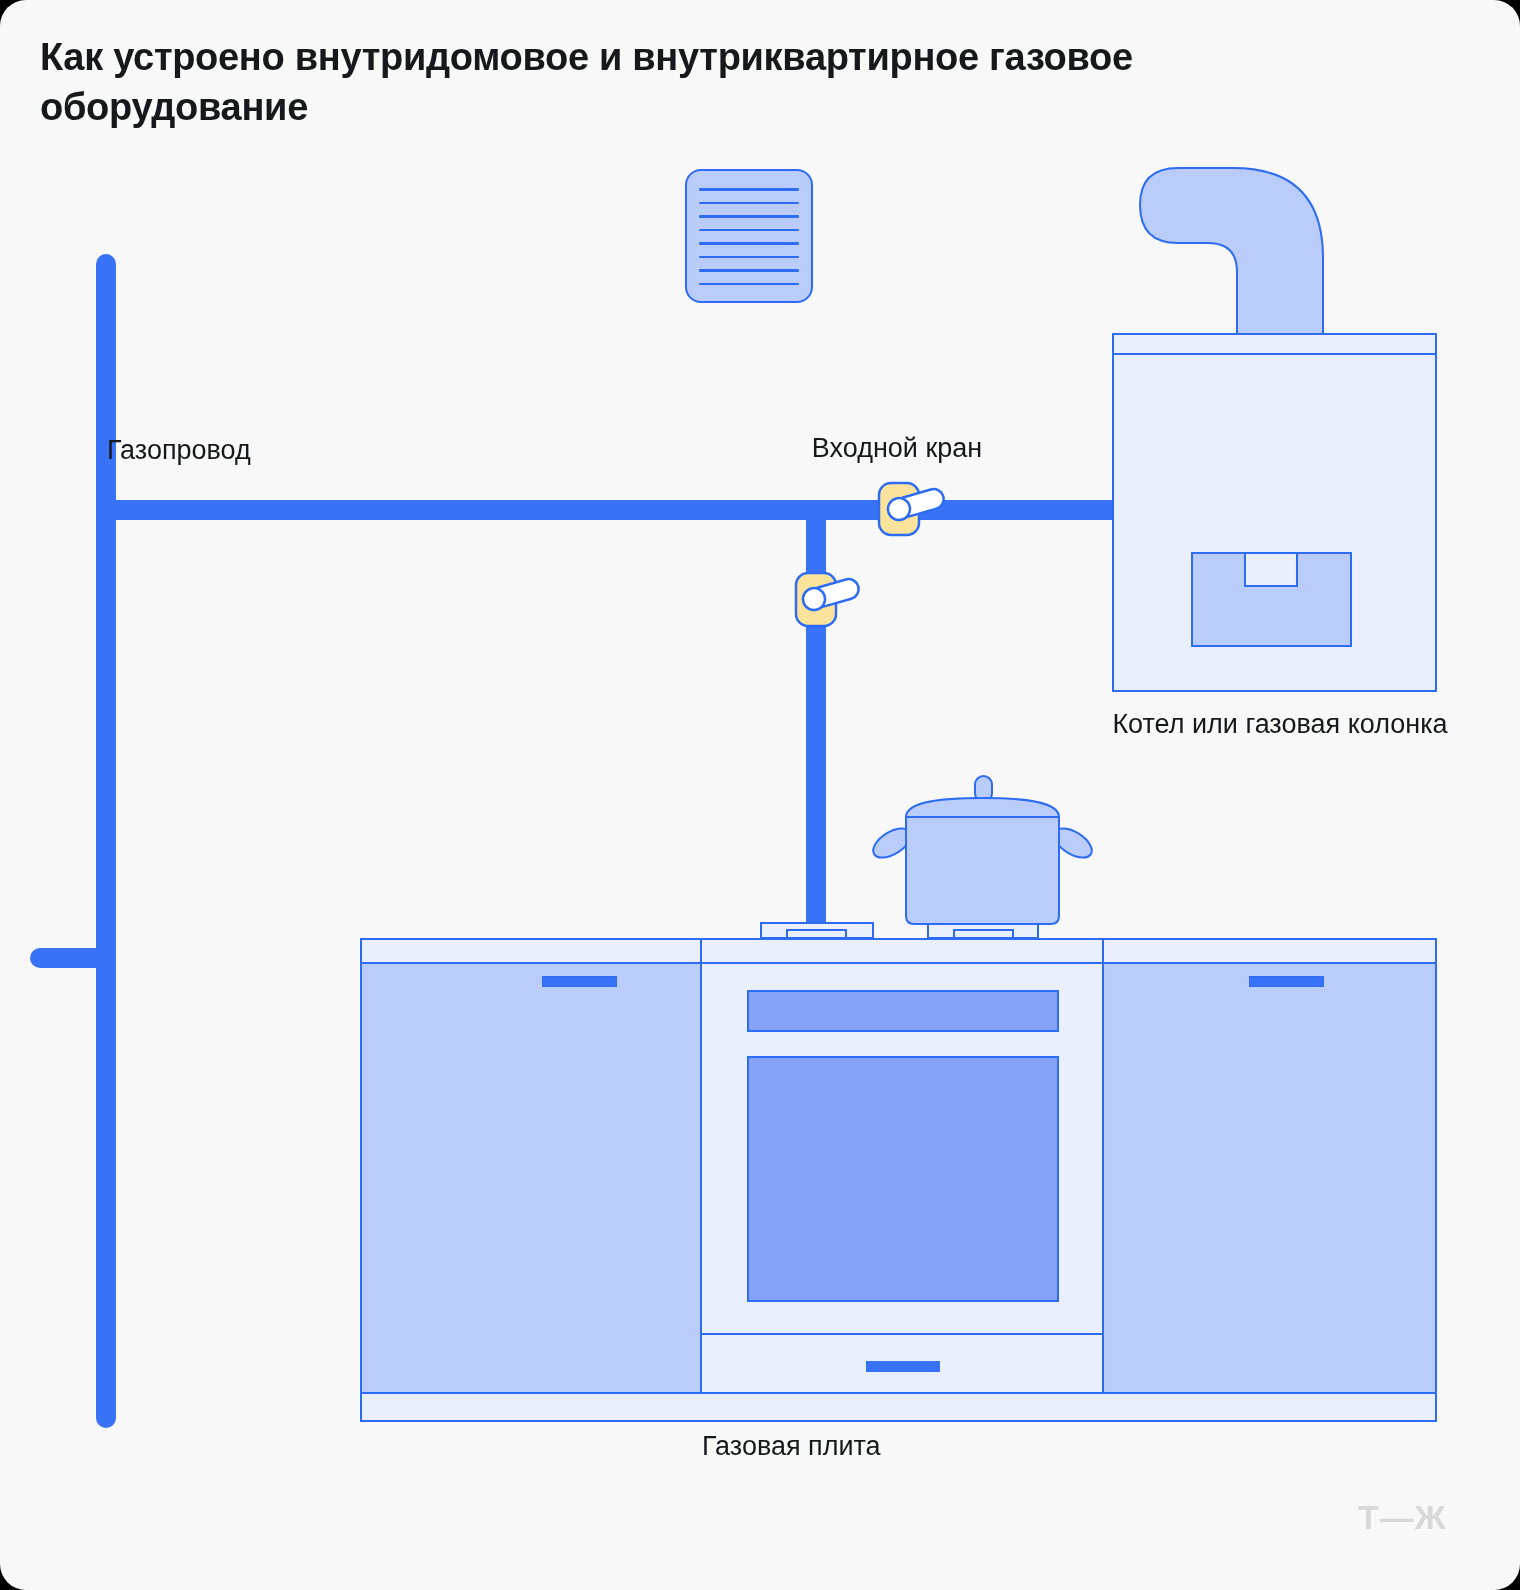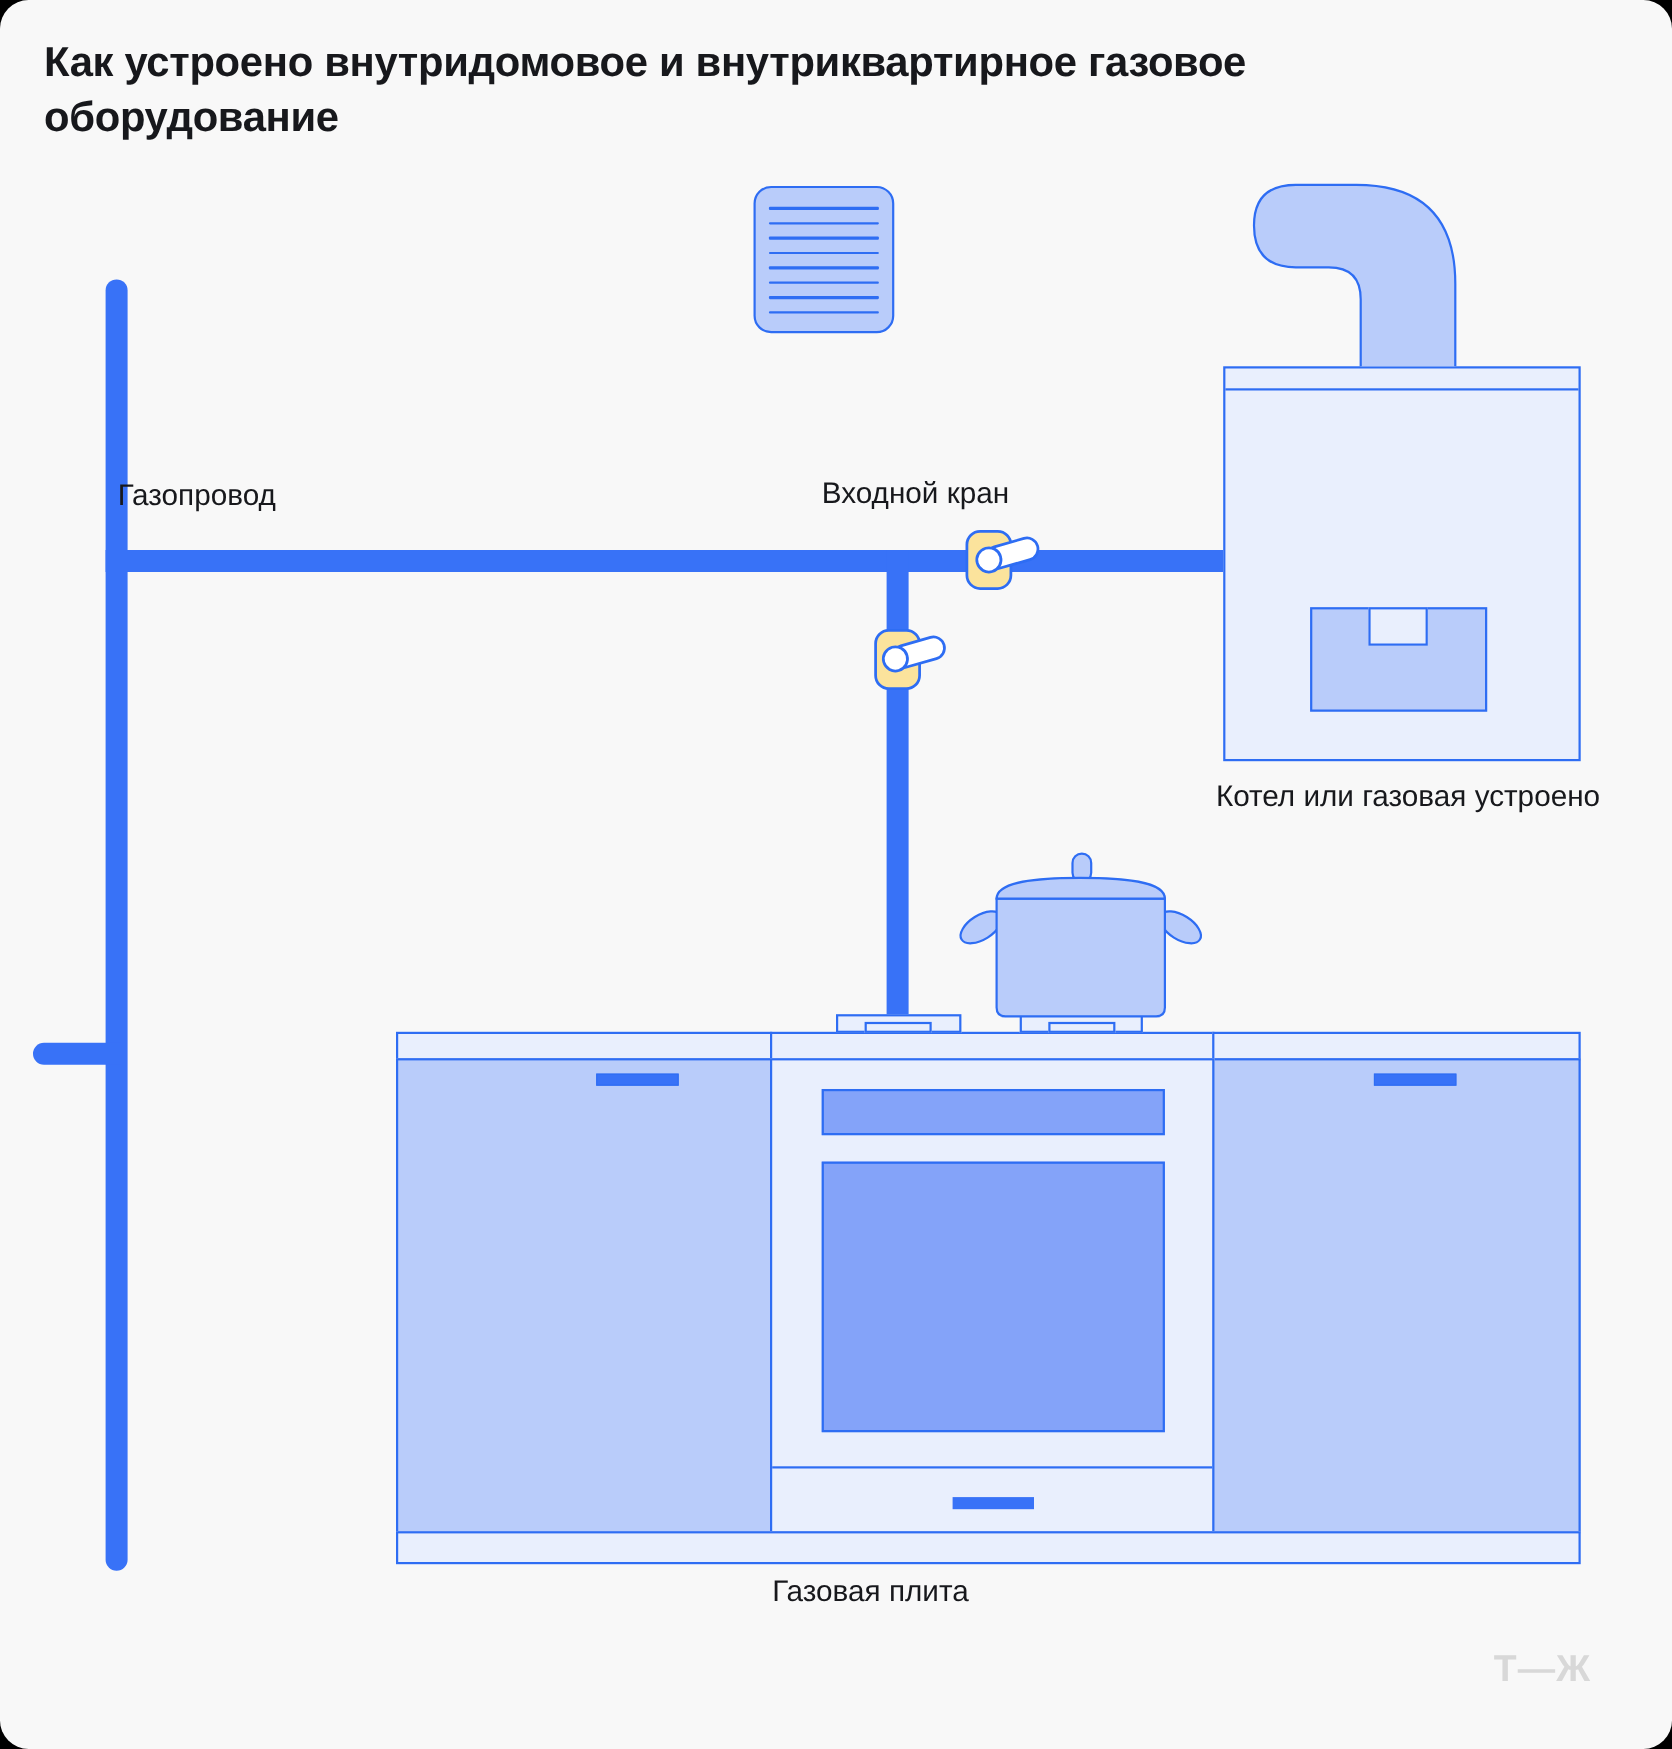--- a/index.html
+++ b/index.html
@@ -50,21 +50,21 @@
   .drawer-handle{left:866px;top:1361px;width:74px;height:11px;background:var(--pipe)}
   .plinth{left:360px;top:1392px;width:1077px;height:30px;background:var(--light);
           border:2px solid var(--stroke)}
   .burner{background:var(--light);border:2px solid var(--stroke)}
   .burner-left{left:760px;top:922px;width:114px;height:17px}
   .burner-left-inner{left:786px;top:929px;width:61px;height:10px}
   .burner-right{left:927px;top:922px;width:112px;height:17px}
   .burner-right-inner{left:953px;top:929px;width:61px;height:10px}
   .label{font-size:27px;color:var(--text);line-height:1.2}
   .label-gas-pipeline{left:107px;top:434px}
-  .label-inlet-valve{left:747px;top:432px;width:300px;}
+  .label-inlet-valve{left:747px;top:432px;width:300px;text-align:center}
   .label-boiler{left:1080px;top:708px;width:400px;text-align:center}
   .label-stove{left:702px;top:1430px;width:400px;text-align:left}
   .logo{left:1358px;top:1498px;width:130px;font-size:34px;font-weight:700;
         color:var(--logo);letter-spacing:1px}
   svg.overlay{position:absolute;left:0;top:0;pointer-events:none}
   .shape-medium{fill:var(--medium);stroke:var(--stroke);stroke-width:2}
   .shape-yellow{fill:var(--yellow);stroke:var(--stroke);stroke-width:2.5}
   .shape-white{fill:#ffffff;stroke:var(--stroke);stroke-width:2.5}
 </style>
 </head>
@@ -140,17 +140,17 @@
       <rect class="shape-yellow" x="796" y="573" width="40" height="53" rx="12"></rect>
       <g transform="translate(814,599) rotate(-16)">
         <rect class="shape-white" x="-2" y="-10" width="48" height="20" rx="10"></rect>
         <circle class="shape-white" cx="0" cy="0" r="11"></circle>
       </g>
     </g>
   </svg>
 
   <div class="abs label label-gas-pipeline">Газопровод</div>
   <div class="abs label label-inlet-valve">Входной кран</div>
-  <div class="abs label label-boiler">Котел или газовая устроено</div>
+  <div class="abs label label-boiler">Котел или газовая колонка</div>
   <div class="abs label label-stove">Газовая плита</div>
 
   <div class="abs logo">Т—Ж</div>
 </div>
 
 </body></html>

